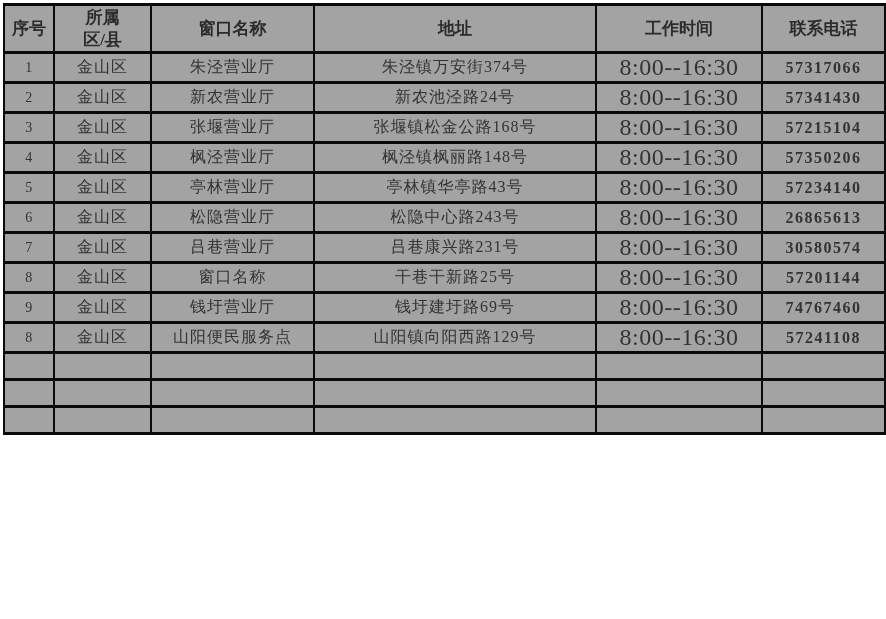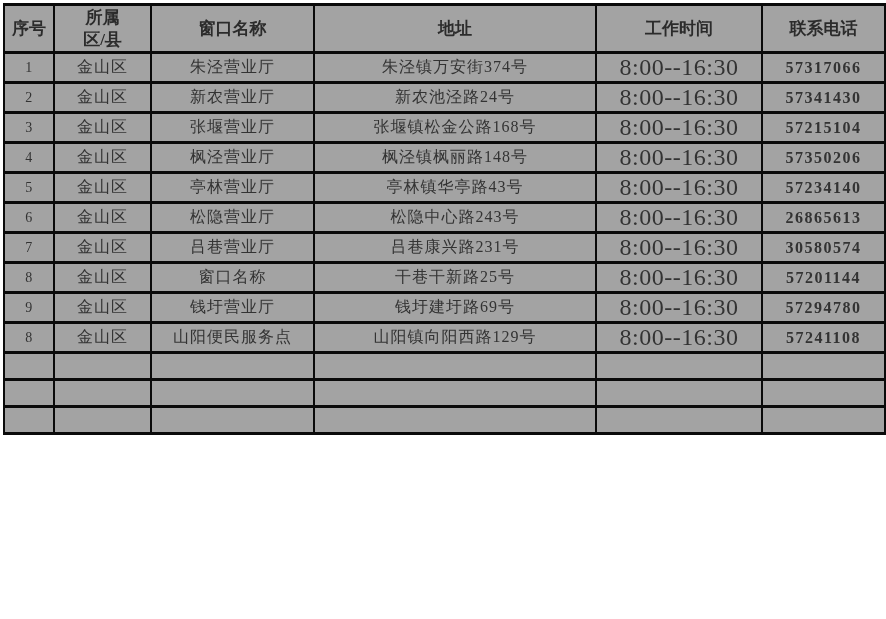--- a/index.html
+++ b/index.html
@@ -170,21 +170,21 @@
           <td class="col-address">干巷干新路25号</td>
           <td class="col-hours">8:00--16:30</td>
           <td class="col-phone">57201144</td>
         </tr>
         <tr>
           <td class="col-serial">9</td>
           <td class="col-district">金山区</td>
           <td class="col-name">钱圩营业厅</td>
           <td class="col-address">钱圩建圩路69号</td>
           <td class="col-hours">8:00--16:30</td>
-          <td class="col-phone">57294780</td>
+          <td class="col-phone">74767460</td>
         </tr>
         <tr>
           <td class="col-serial">8</td>
           <td class="col-district">金山区</td>
           <td class="col-name">山阳便民服务点</td>
           <td class="col-address">山阳镇向阳西路129号</td>
           <td class="col-hours">8:00--16:30</td>
           <td class="col-phone">57241108</td>
         </tr>
         <tr>

